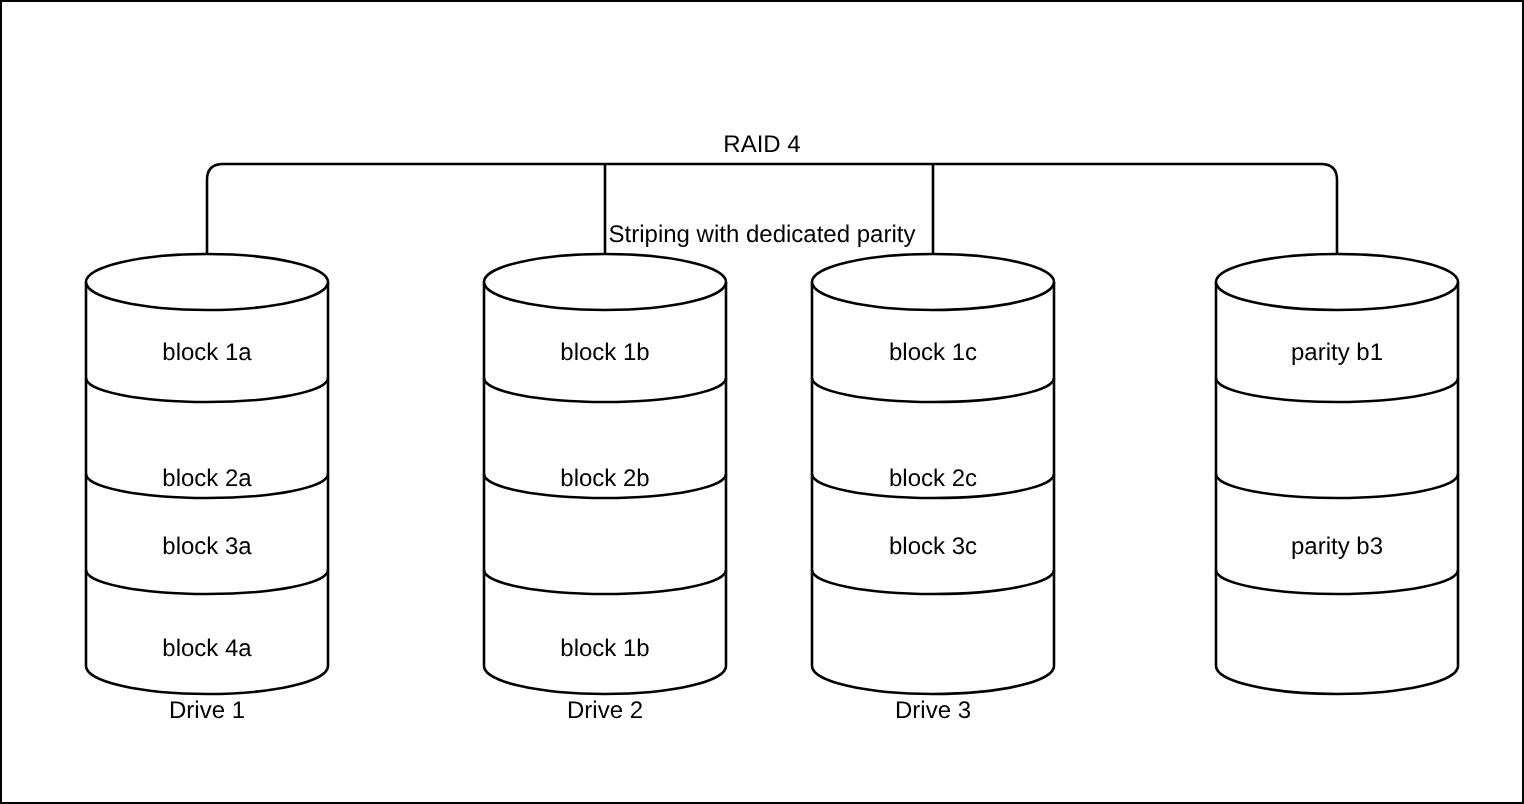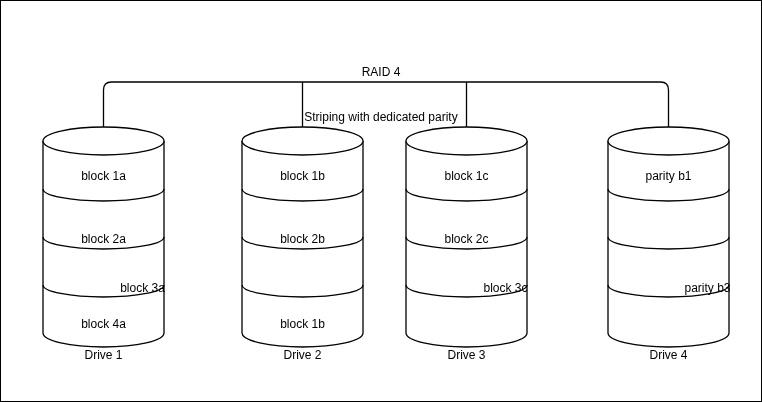--- a/index.html
+++ b/index.html
@@ -53,21 +53,21 @@
     white-space: nowrap;
   }
   
   .col1 { left: 42px; }
   .col2 { left: 241px; }
   .col3 { left: 405px; text-align: center; }
   .col4 { left: 607px; }
   
   .row1 { top: 167px; }
   .row2 { top: 230px; }
-  .row3 { top: 279px; margin-left: 39px; }
+  .row3 { top: 264px; }
   .row4 { top: 315px; }
   .rowDrive { top: 346px; }
 </style>
 </head>
 <body>
 
 <div id="canvas">
 
   <div class="title-block">
     <div>RAID 4</div>
@@ -126,15 +126,14 @@
   <div class="lbl col2 row4">block 1b</div>
   <div class="lbl col2 rowDrive">Drive 2</div>
 
   <div class="lbl col3 row1">block 1c</div>
   <div class="lbl col3 row2">block 2c</div>
   <div class="lbl col3 row3">block 3c</div>
   <div class="lbl col3 rowDrive">Drive 3</div>
 
   <div class="lbl col4 row1">parity b1</div>
   <div class="lbl col4 row3">parity b3</div>
-  <div class="lbl col4 rowDrive">Drive 4</div>
 
 </div>
 
 </body></html>

